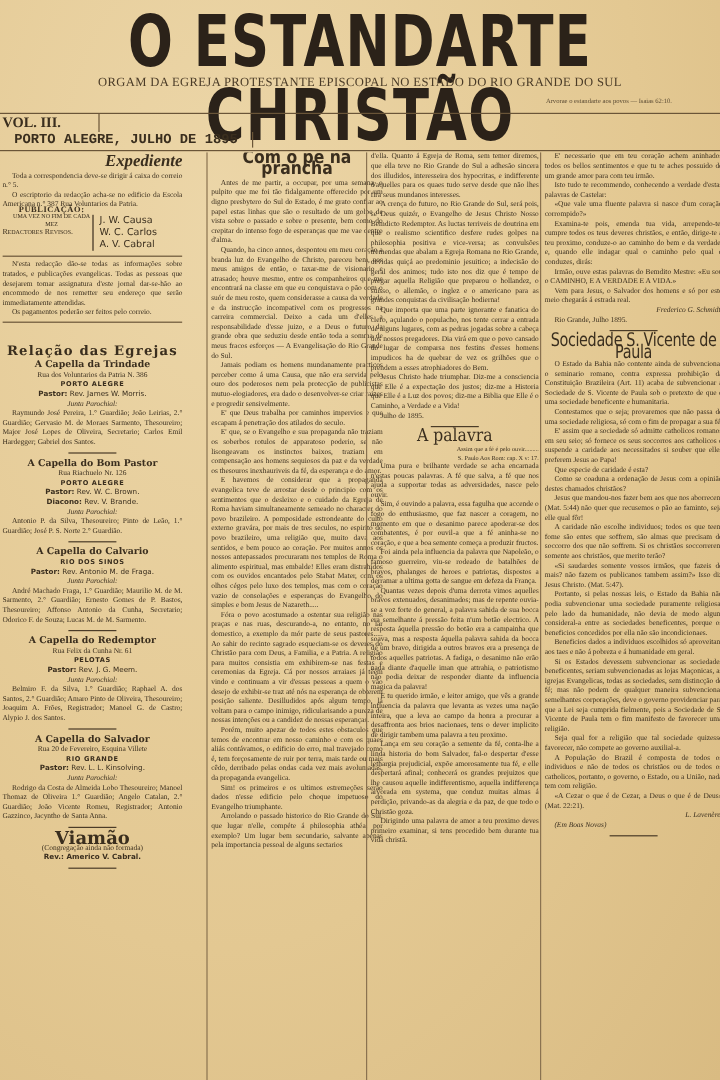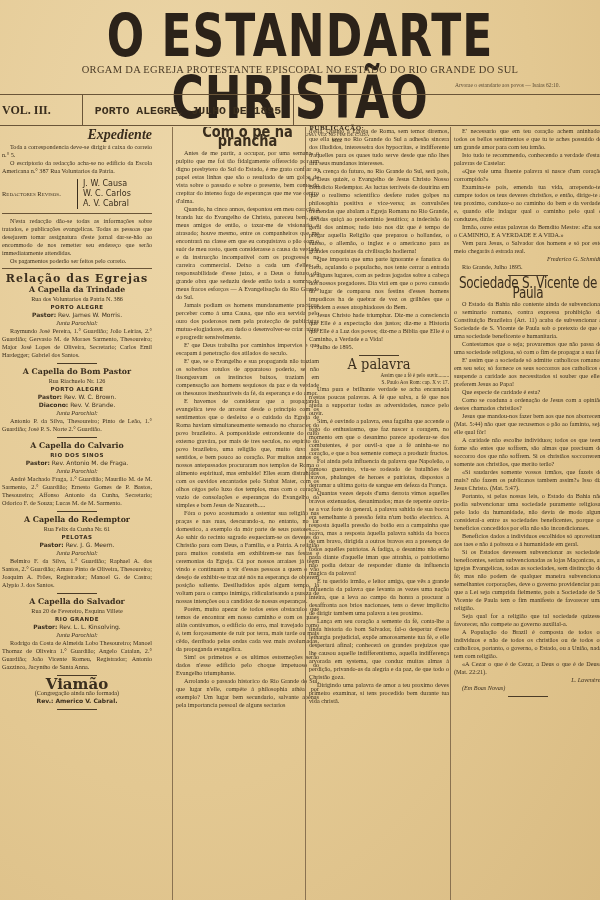--- a/index.html
+++ b/index.html
@@ -19,42 +19,42 @@
     line-height: 46px;
   }
   .subtitle {
     position: absolute; left: 0; width: 600px; top: 63px; text-align: center;
     font-size: 10.5px; letter-spacing: 0.3px; color: #4a3b27;
   }
   .motto { position: absolute; right: 40px; top: 81px; font-size: 5.5px; color: #5a4a33; }
   .infobar {
     position: absolute; left: 0; top: 93px; width: 600px; height: 30px;
     border-top: 1px solid #6a5538; border-bottom: 1px solid #6a5538;
-    display: flex; align-items: center;
+    display: flex; align-items: flex-start; flex-direction: column;
   }
   .infobar > div { height: 30px; display: flex; flex-direction: column; justify-content: center; align-items: center; border-right: 1px solid #6a5538; }
   .infobar > div:last-child { border-right: none; }
   .vol { width: 80px; font-weight: bold; font-size: 12px; align-items: flex-start !important; padding-left: 2px; }
   .assig { width: 100px; }
   .assig .l1 { font-weight: bold; font-size: 7px; letter-spacing: 0.5px; }
   .assig .l2 { font-size: 5px; }
   .place { width: 210px; font-weight: bold; font-size: 11.5px; font-family: "Liberation Mono", monospace; }
   .pub { width: 86px; margin-top: 48px; }
   .pub .l1 { font-weight: bold; font-size: 7px; letter-spacing: 0.5px; }
   .pub .l2 { font-size: 5px; text-align: center; line-height: 6px; width: 70px; }
   .num { flex: 1; font-weight: bold; font-size: 11.5px; font-family: "Liberation Mono", monospace; }
 
   .col { position: absolute; top: 127px; height: 773px; overflow: hidden; font-size: 6.2px; line-height: 8px; text-align: justify; }
   .col p { margin: 0 0 0 0; text-indent: 8px; }
   .c1 { left: 2px; width: 150px; }
   .c2 { left: 172px; width: 143px; border-left: 1px solid #8a7250; padding-left: 3px; }
   .c3 { left: 305px; width: 140px; border-left: 1px solid #8a7250; padding-left: 3px; }
   .c4 { left: 450px; width: 148px; border-left: 1px solid #8a7250; padding-left: 3px; }
   .sect-title-script { font-family: "Liberation Serif", serif; font-style: italic; font-weight: bold; font-size: 14px; text-align: right; margin: 4px 0 4px; }
-  .sect-title-bold { font-family: "DejaVu Serif", serif; font-weight: bold; font-size: 11px; text-align: center; margin: 6px 0 3px; letter-spacing: 1px; }
+  .sect-title-bold { font-family: "DejaVu Serif", serif; font-weight: bold; font-size: 11px; text-align: center; margin: 20px 0 3px; letter-spacing: 1px; }
   .sect-title-sans { font-family: "DejaVu Sans", sans-serif; font-weight: bold; font-size: 13px; text-align: center; margin: 2px 0 4px; transform: scaleY(1.15); }
   .sect-title-cond { font-family: "DejaVu Sans", sans-serif; font-size: 12px; text-align: center; margin: 4px 0 4px; transform: scaleY(1.3); letter-spacing: -0.3px; }
   .chapel-title { font-family: "DejaVu Serif", serif; font-weight: bold; font-size: 7.8px; text-align: center; margin: 3px 0 1px; }
   .center { text-align: center; text-indent: 0 !important; }
   .caps { font-family: "DejaVu Sans", sans-serif; font-weight: bold; font-size: 5.5px; letter-spacing: 0.5px; text-align: center; }
   .pastor { font-family: "DejaVu Sans", sans-serif; font-size: 6px; text-align: center; }
   .pastor b { font-weight: bold; }
   .junta { font-style: italic; text-align: center; }
   .rule { width: 40px; height: 1px; background: #4a3b27; margin: 4px auto; }
   .hr { height: 1px; background: #6a5538; margin: 3px 0; }

